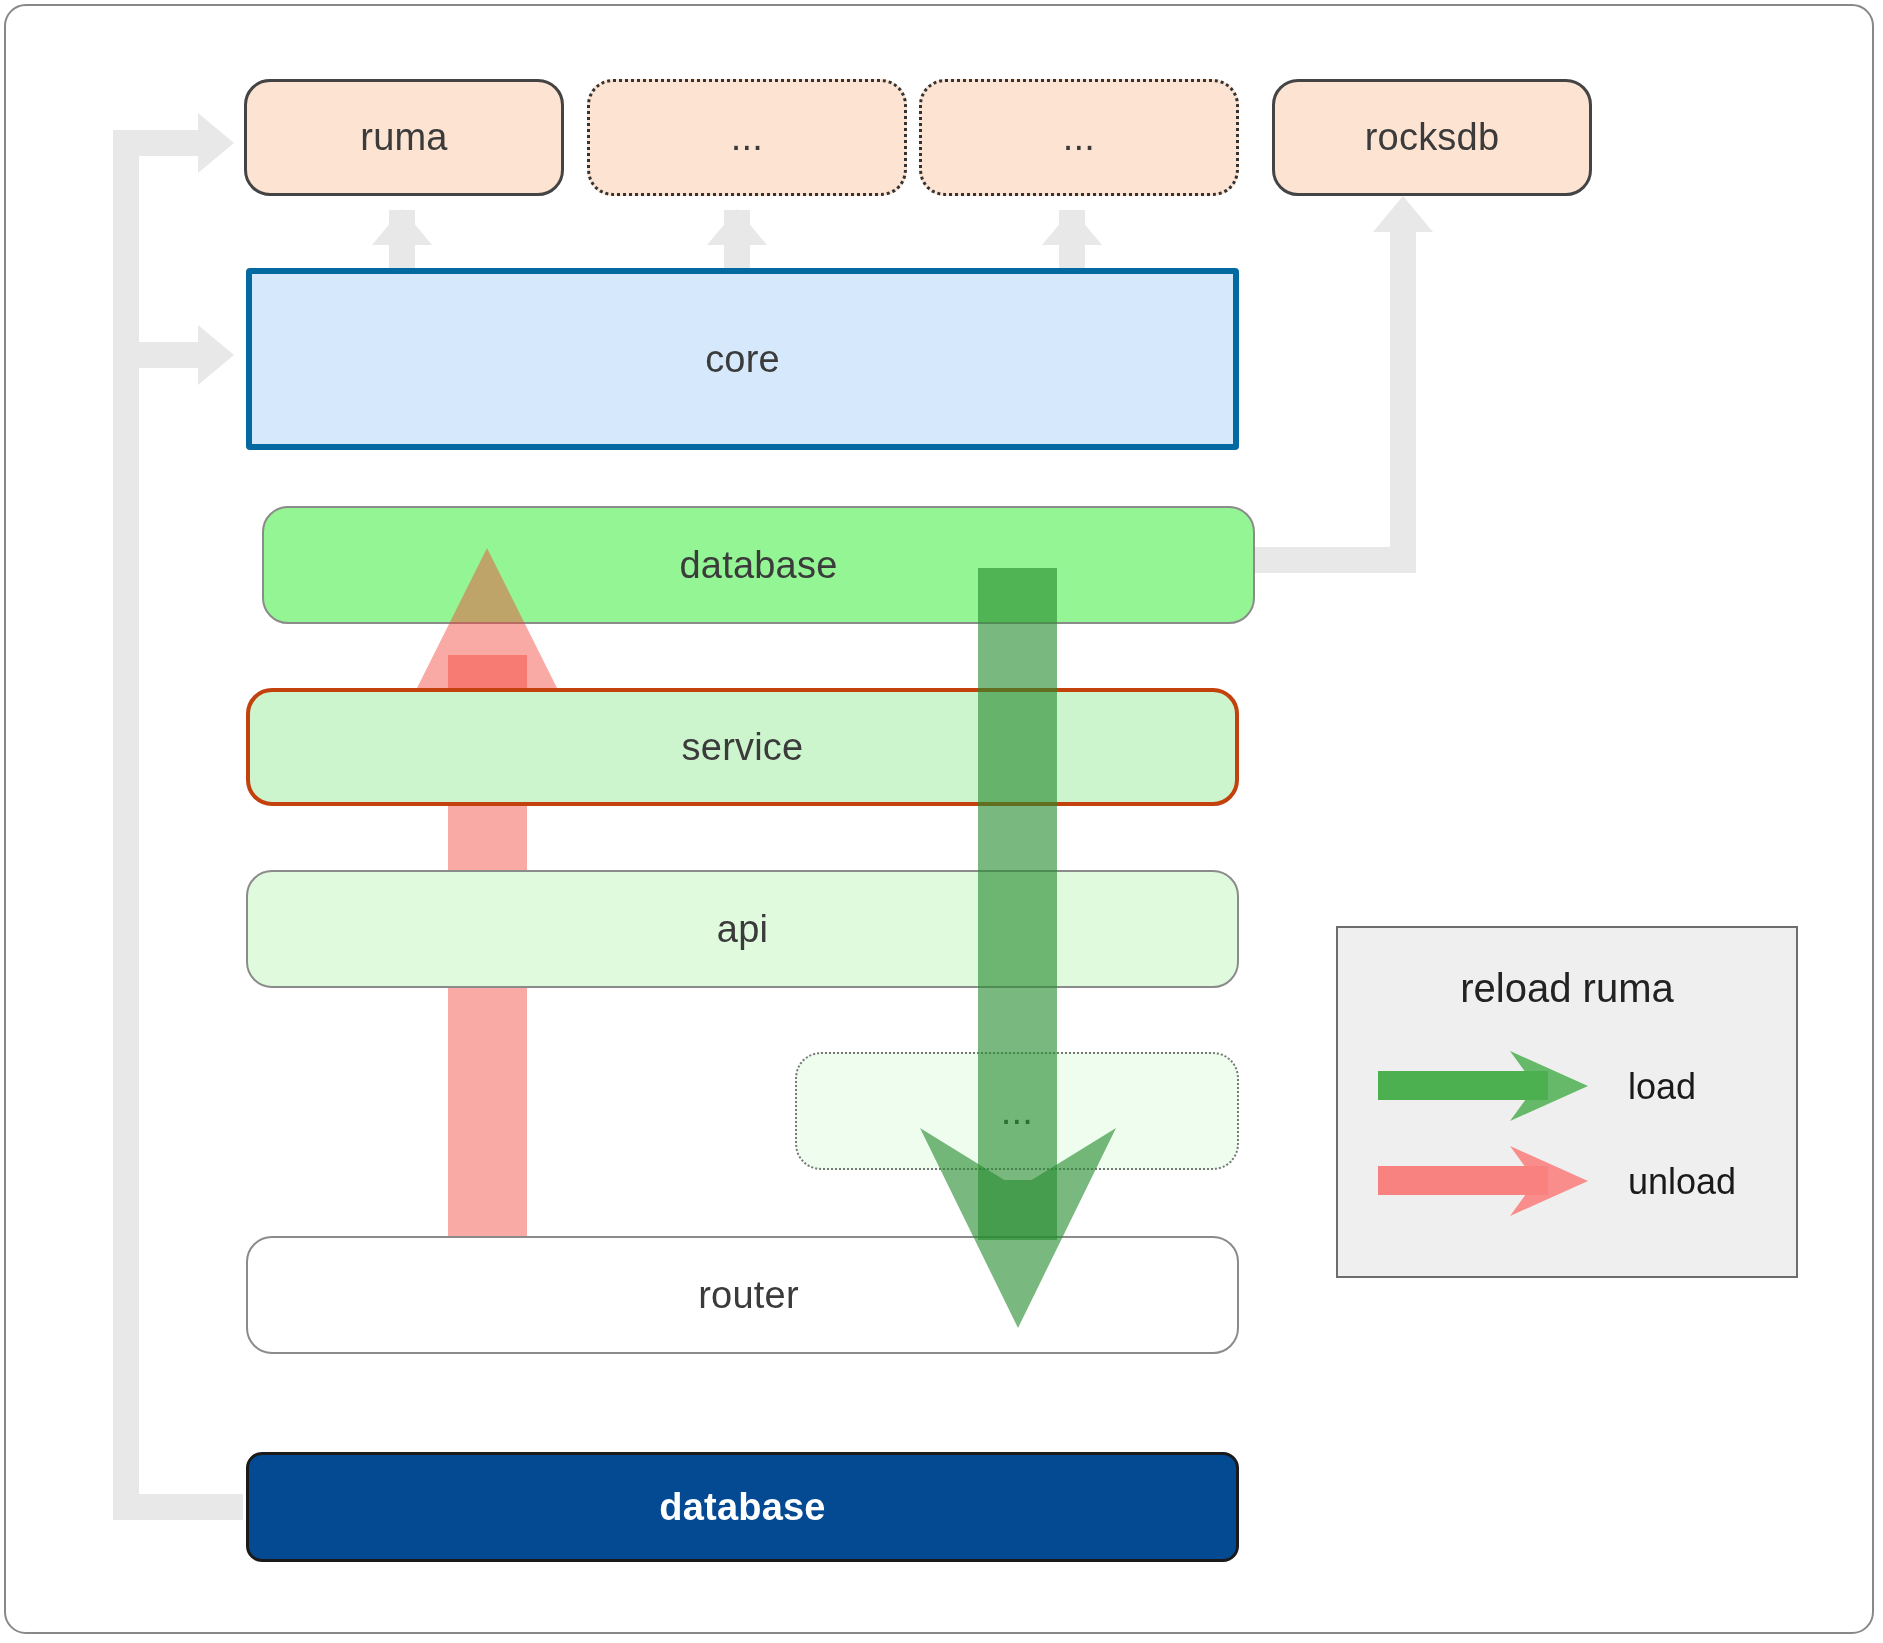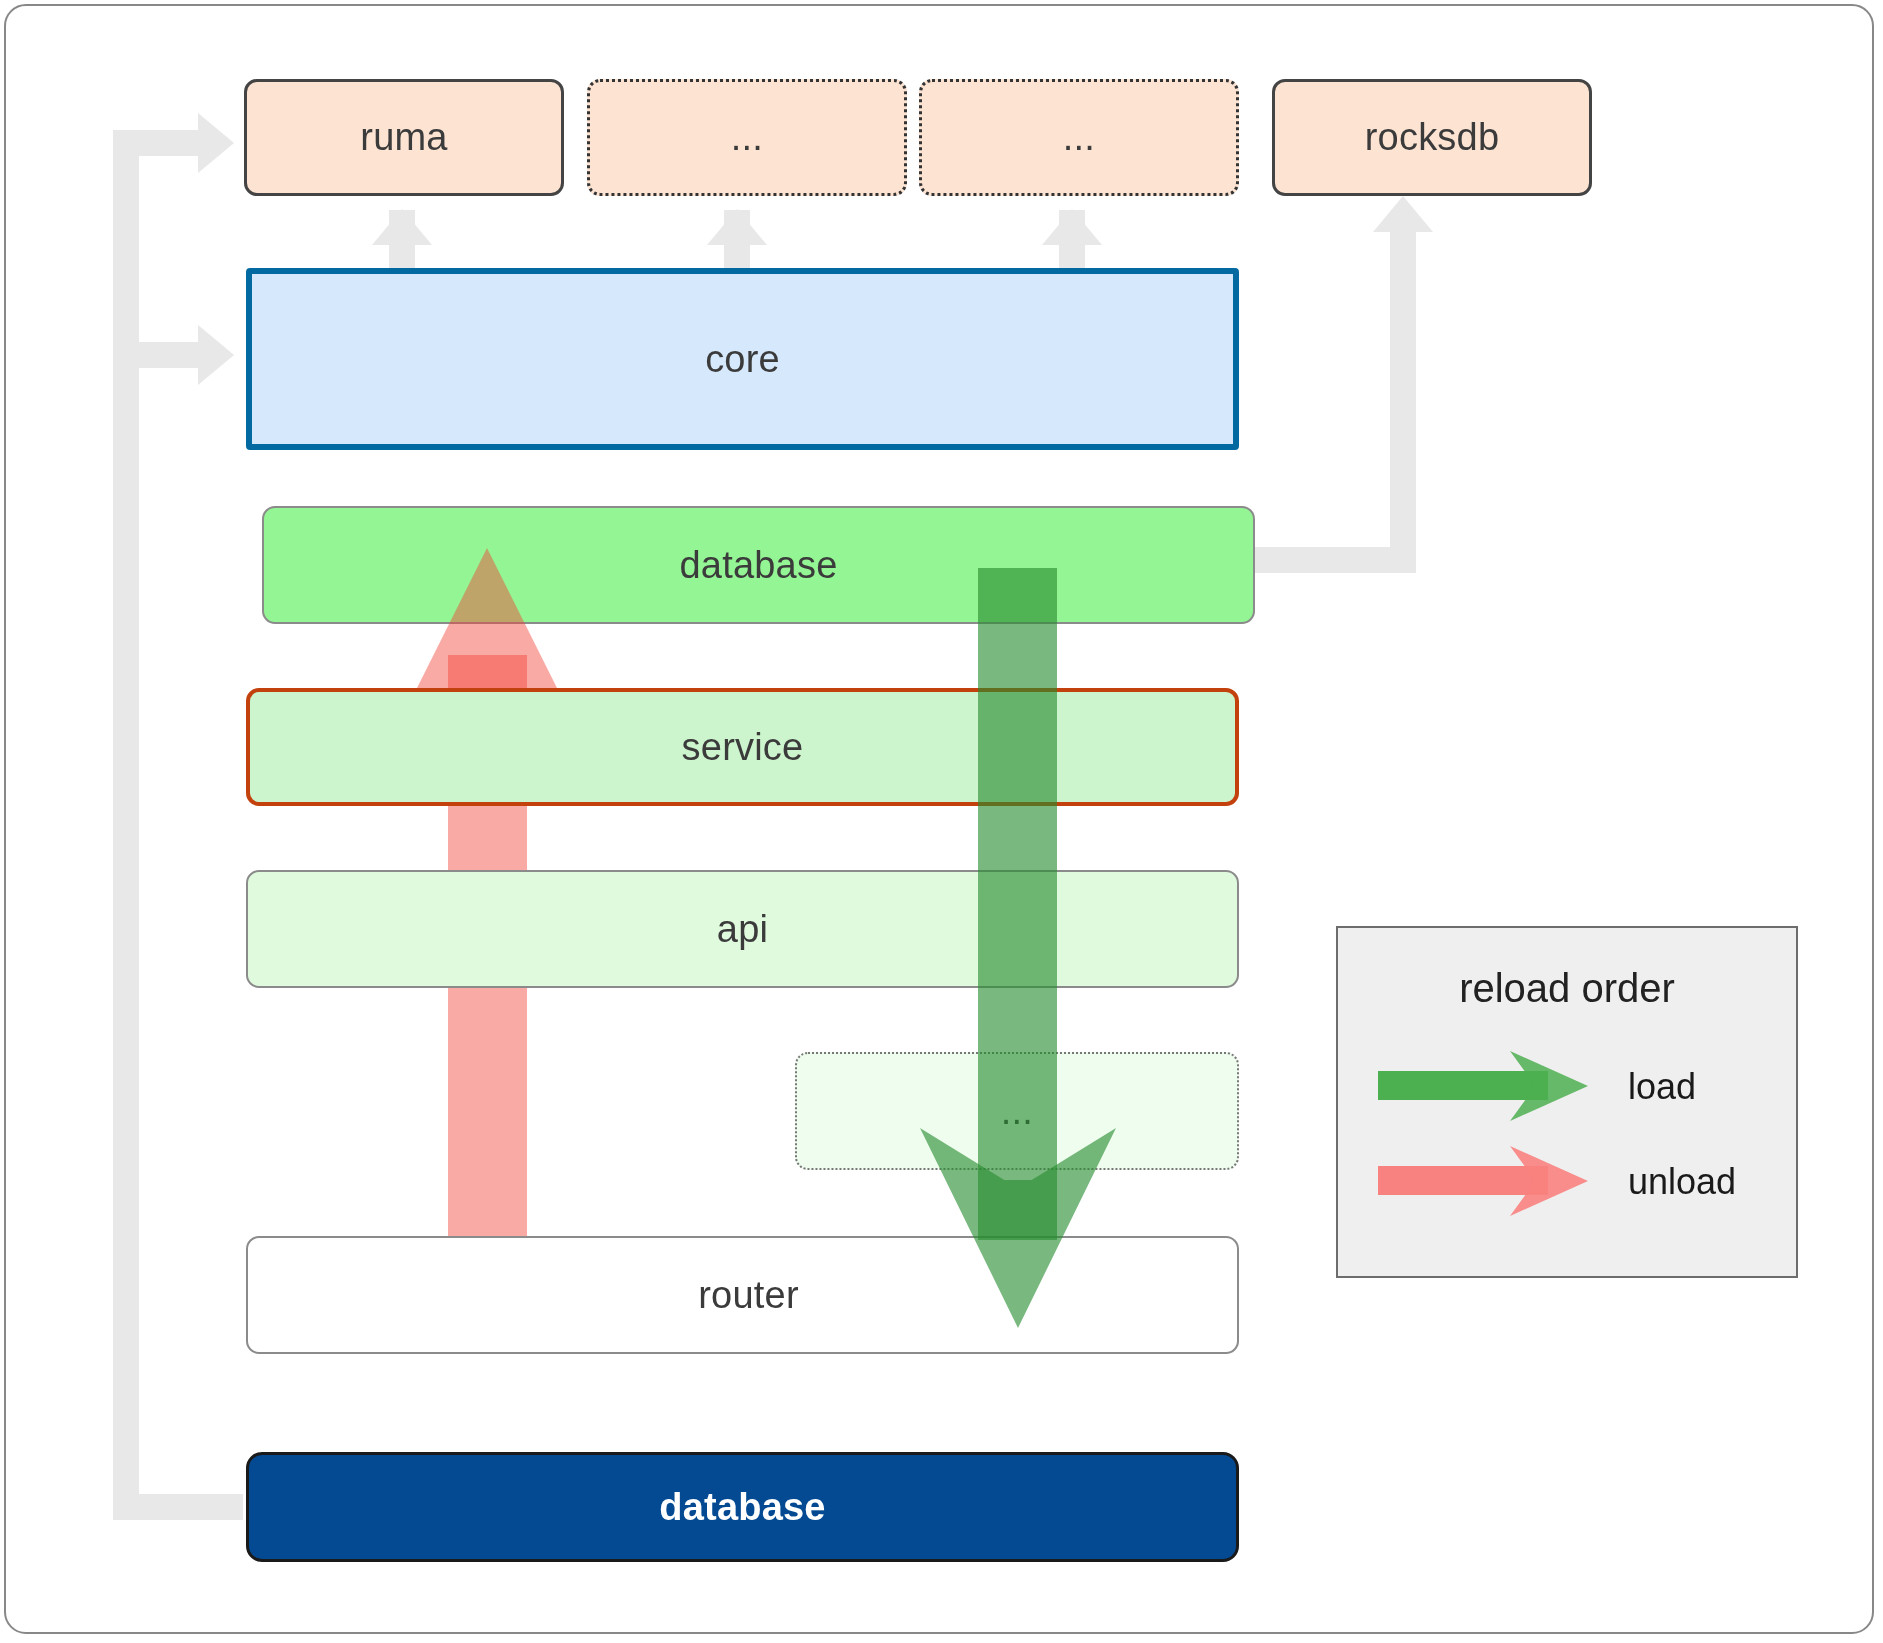--- a/index.html
+++ b/index.html
@@ -27,21 +27,21 @@
     background: #ffffff;
   }
 
   
   .box {
     position: absolute;
     box-sizing: border-box;
     display: flex;
     align-items: center;
     justify-content: center;
-    border-radius: 13px;
+    border-radius: 26px;
     font-size: 38px;
     color: #3b3b3b;
     letter-spacing: .2px;
   }
   .box .label { pointer-events: none; }
 
   .dep-box {
     background: #fce3d2;
     border: 3px solid #444444;
   }
@@ -207,21 +207,21 @@
   <div class="flow-shaft load-color" style="left:978px; top:568px; width:79px; height:672px;"></div>
   <div class="flow-head" style="left:920px; top:1128px; width:196px; height:200px;
               background: rgba(39,140,46,0.62);
               clip-path: polygon(0% 0%, 43% 26%, 57% 26%, 100% 0%, 50% 100%);"></div>
 
   <div class="box root-box" style="left:246px; top:1452px; width:993px; height:110px;">
     <span class="label">database</span>
   </div>
 
   <div class="legend" style="left:1336px; top:926px; width:462px; height:352px;">
-    <div class="legend-title" style="top:38px;">reload order</div>
+    <div class="legend-title" style="top:38px;">reload ruma</div>
 
     <div class="leg-shaft" style="left:40px; top:143px; width:170px; height:29px; background:#4caf50;"></div>
     <div class="leg-head" style="left:172px; top:123px; width:78px; height:70px;
                 background:#4caf50; opacity:0.85;
                 clip-path: polygon(0% 0%, 100% 50%, 0% 100%, 28% 57%, 28% 43%);"></div>
     <div class="legend-label" style="left:290px; top:138px;">load</div>
 
     <div class="leg-shaft" style="left:40px; top:238px; width:170px; height:29px; background:#f8827f;"></div>
     <div class="leg-head" style="left:172px; top:218px; width:78px; height:70px;
                 background:#f8827f; opacity:0.9;

